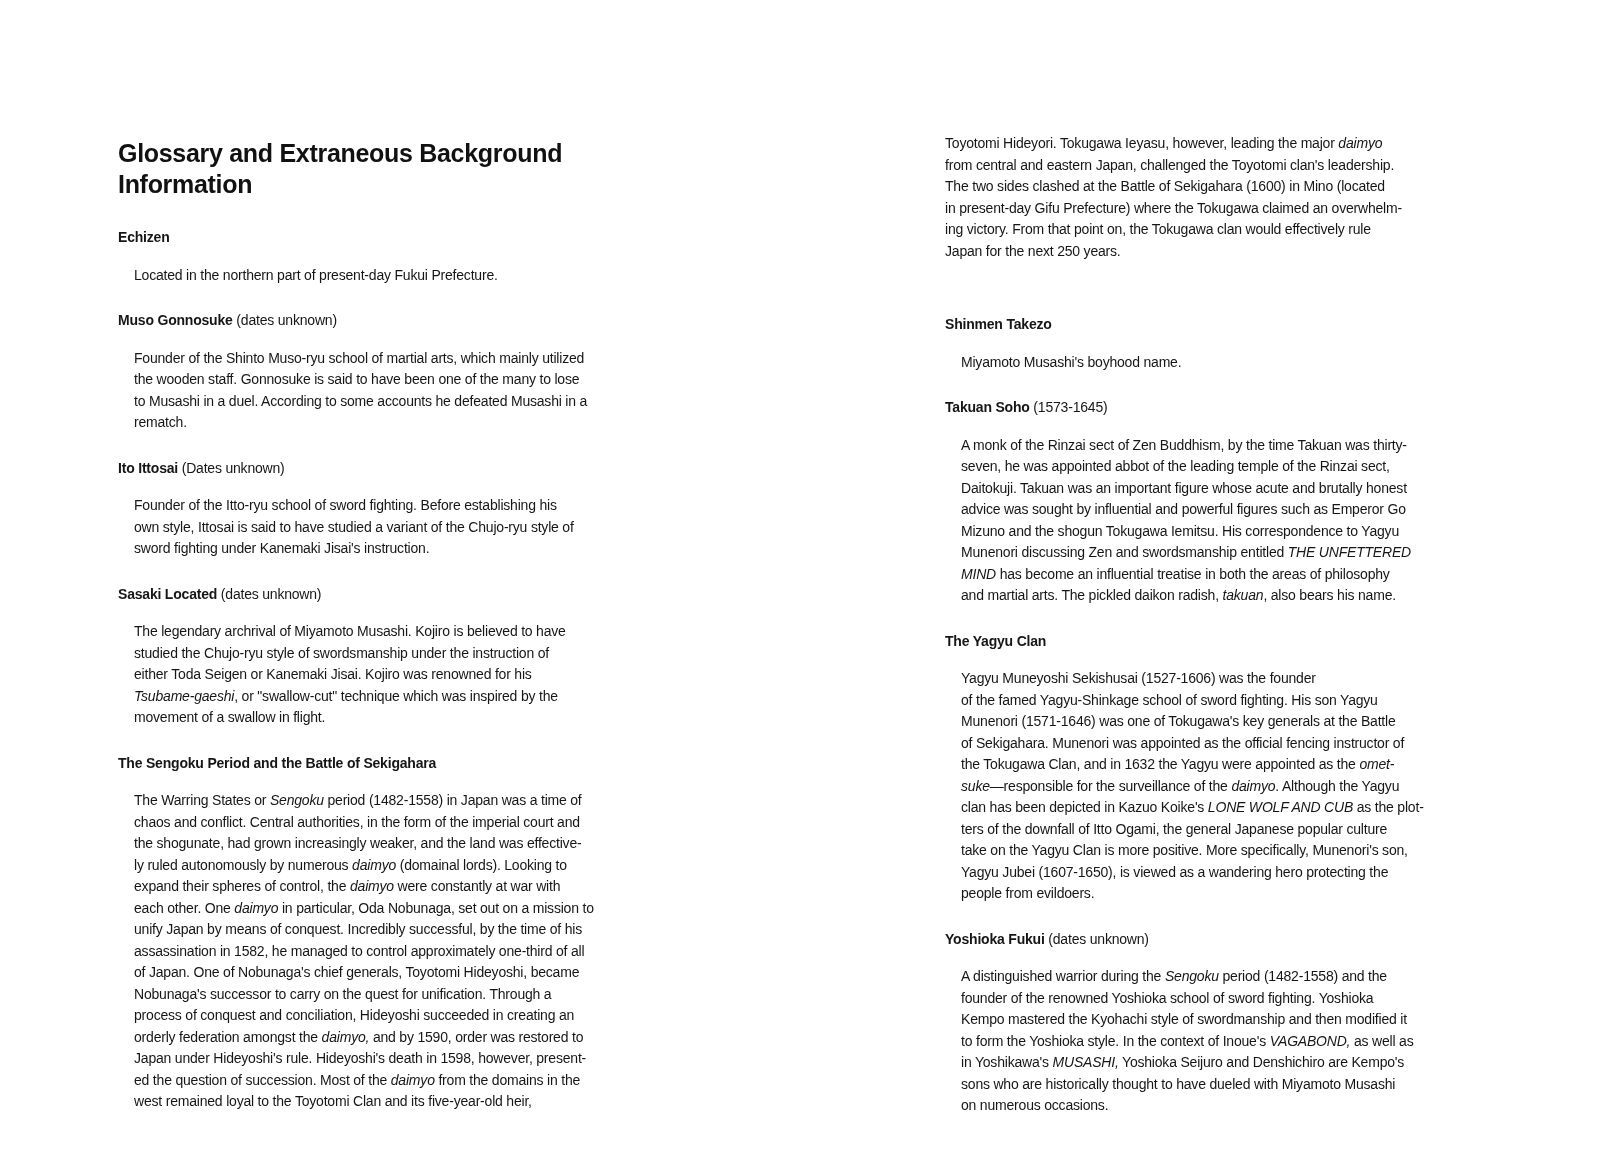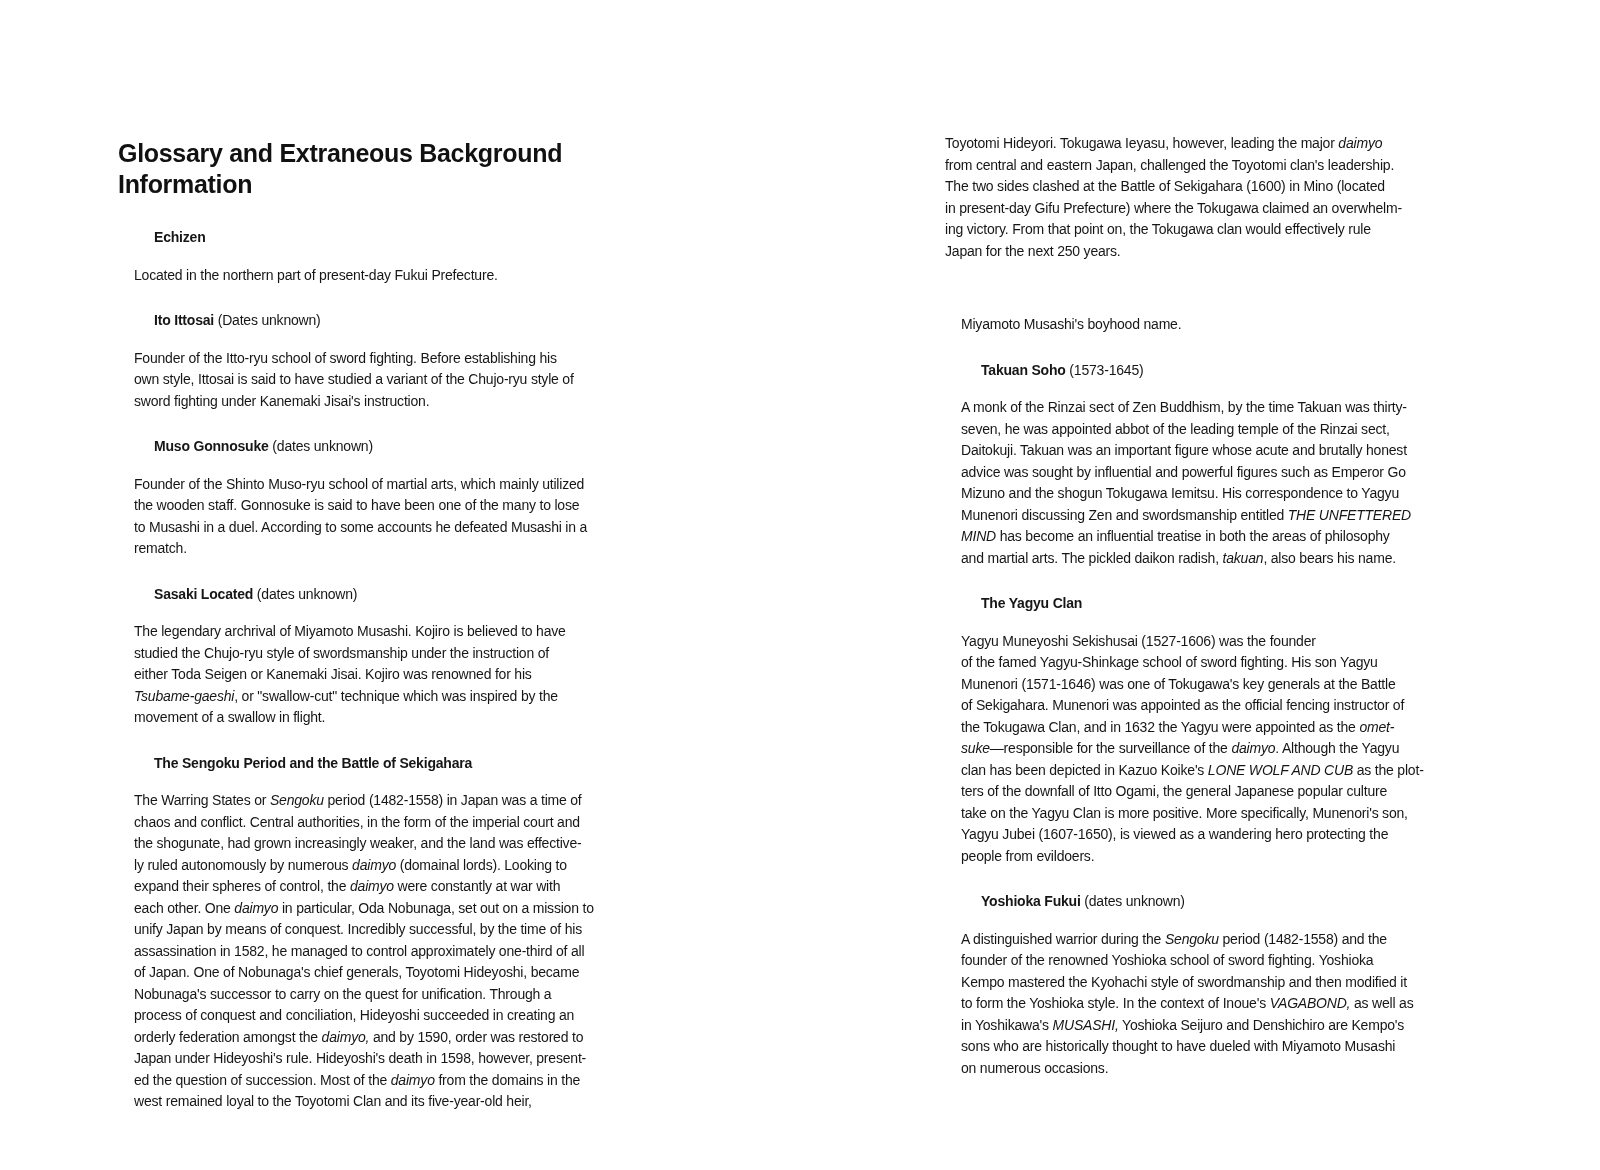--- a/index.html
+++ b/index.html
@@ -28,21 +28,21 @@
     font-size: 25px;
     line-height: 31px;
     font-weight: bold;
     letter-spacing: -0.3px;
     white-space: pre-line;
     margin: 0 0 27px 0;
     color: #111111;
   }
   .entry { margin: 0 0 24px 0; }
   .entry-heading { margin: 0; }
-  .term { font-weight: bold; margin-left: 36px; }
+  .term { font-weight: bold; }
   .qual { font-weight: normal; }
   .body-text {
     margin: 16px;
     white-space: pre-line;
   }
   .continuation { margin: 0 0 52px 0; }
   i { font-style: italic; }
 </style>
 </head>
 <body>
@@ -52,32 +52,32 @@
   <div class="col col-left">
     <h1 class="doc-title">Glossary and Extraneous Background
 Information</h1>
 
     <div class="entry">
       <p class="entry-heading"><span class="term">Echizen</span><span class="qual"></span></p>
       <p class="body-text">Located in the northern part of present-day Fukui Prefecture.</p>
     </div>
 
     <div class="entry">
-      <p class="entry-heading"><span class="term">Ito Ittosai</span><span class="qual"> (Dates unknown)</span></p>
-      <p class="body-text">Founder of the Itto-ryu school of sword fighting. Before establishing his
-own style, Ittosai is said to have studied a variant of the Chujo-ryu style of
-sword fighting under Kanemaki Jisai's instruction.</p>
-    </div>
-
-    <div class="entry">
       <p class="entry-heading"><span class="term">Muso Gonnosuke</span><span class="qual"> (dates unknown)</span></p>
       <p class="body-text">Founder of the Shinto Muso-ryu school of martial arts, which mainly utilized
 the wooden staff. Gonnosuke is said to have been one of the many to lose
 to Musashi in a duel. According to some accounts he defeated Musashi in a
 rematch.</p>
+    </div>
+
+    <div class="entry">
+      <p class="entry-heading"><span class="term">Ito Ittosai</span><span class="qual"> (Dates unknown)</span></p>
+      <p class="body-text">Founder of the Itto-ryu school of sword fighting. Before establishing his
+own style, Ittosai is said to have studied a variant of the Chujo-ryu style of
+sword fighting under Kanemaki Jisai's instruction.</p>
     </div>
 
     <div class="entry">
       <p class="entry-heading"><span class="term">Sasaki Located</span><span class="qual"> (dates unknown)</span></p>
       <p class="body-text">The legendary archrival of Miyamoto Musashi. Kojiro is believed to have
 studied the Chujo-ryu style of swordsmanship under the instruction of
 either Toda Seigen or Kanemaki Jisai. Kojiro was renowned for his
 <i>Tsubame-gaeshi</i>, or "swallow-cut" technique which was inspired by the
 movement of a swallow in flight.</p>
     </div>
@@ -104,20 +104,21 @@
 
   <div class="col col-right">
     <p class="body-text continuation">Toyotomi Hideyori. Tokugawa Ieyasu, however, leading the major <i>daimyo</i>
 from central and eastern Japan, challenged the Toyotomi clan's leadership.
 The two sides clashed at the Battle of Sekigahara (1600) in Mino (located
 in present-day Gifu Prefecture) where the Tokugawa claimed an overwhelm-
 ing victory.  From that point on, the Tokugawa clan would effectively rule
 Japan for the next 250 years.</p>
 
     <div class="entry">
+      <p class="entry-heading"><span class="term">Shinmen Takezo</span><span class="qual"></span></p>
       <p class="body-text">Miyamoto Musashi's boyhood name.</p>
     </div>
 
     <div class="entry">
       <p class="entry-heading"><span class="term">Takuan Soho</span><span class="qual"> (1573-1645)</span></p>
       <p class="body-text">A monk of the Rinzai sect of Zen Buddhism, by the time Takuan was thirty-
 seven, he was appointed abbot of the leading temple of the Rinzai sect,
 Daitokuji. Takuan was an important figure whose acute and brutally honest
 advice was sought by influential and powerful figures such as Emperor Go
 Mizuno and the shogun Tokugawa Iemitsu. His correspondence to Yagyu

